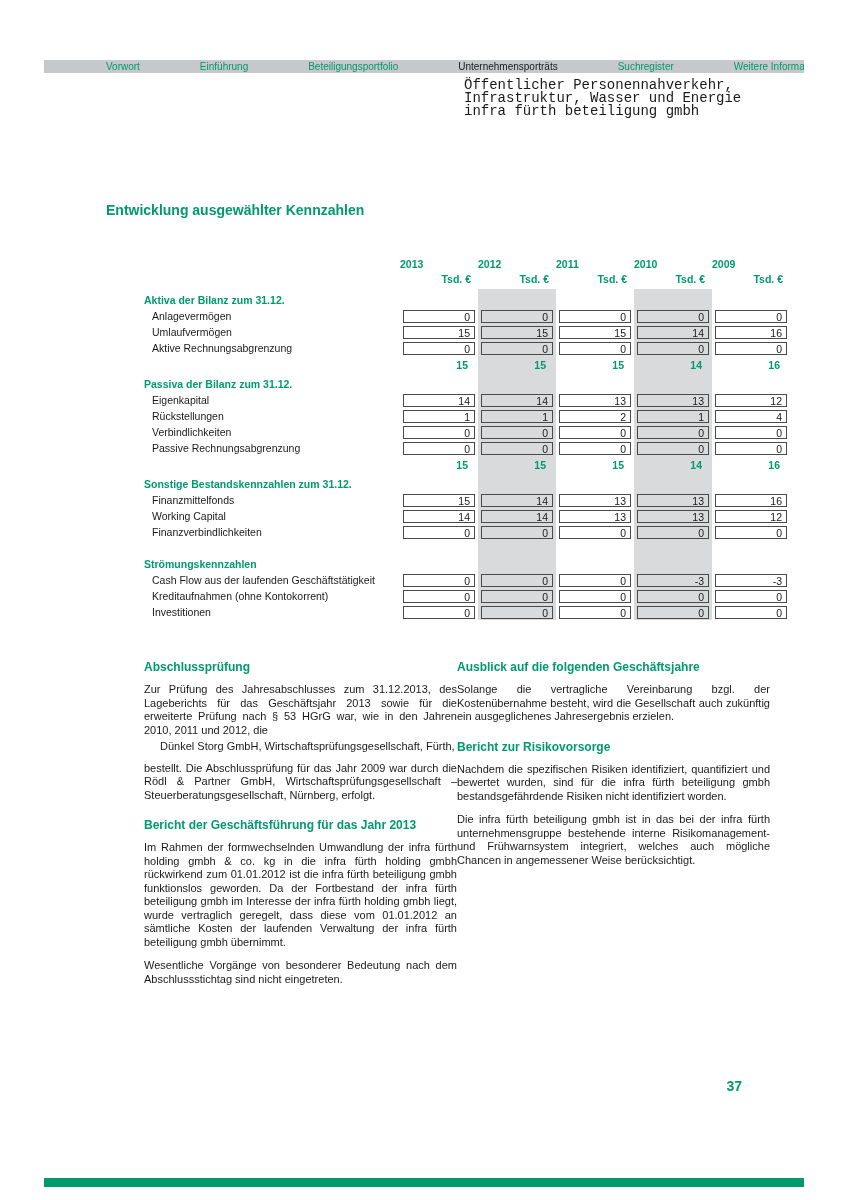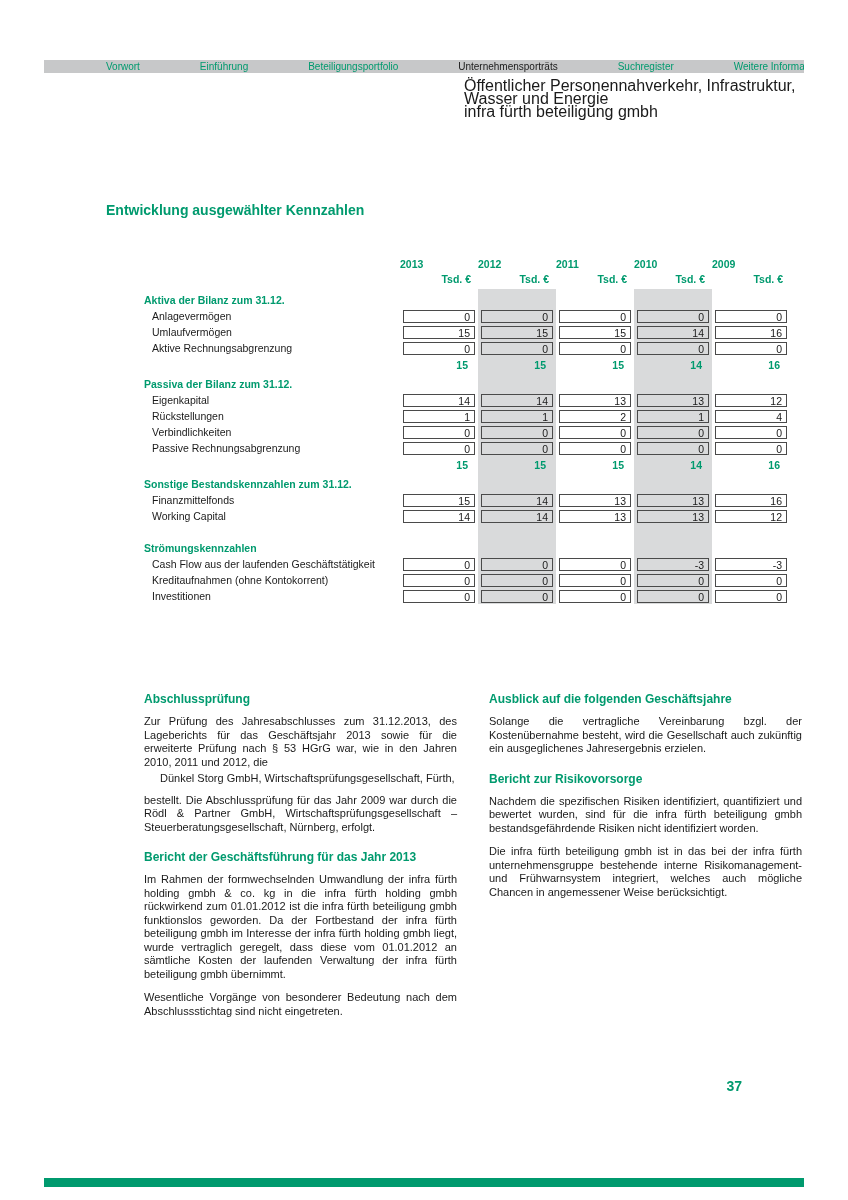--- a/index.html
+++ b/index.html
@@ -7,21 +7,21 @@
   body { font-family:"Liberation Sans","DejaVu Sans",sans-serif; color:#1a1a1a; }
   .page { position:relative; width:760px; height:1200px; margin:0 auto; background:#fff; overflow:hidden; }
 
   
   .navbar { position:absolute; left:0; top:60px; width:848px; height:13px; background:#c7c8c9;
             display:flex; align-items:center; justify-content:space-between; padding:0 60px 0 62px;
             font-size:10px; line-height:13px; }
   .navbar a { color:#009a6e; text-decoration:none; cursor:pointer; }
   .navbar a.active { color:#1a1a1a; }
 
-  .crumbs { position:absolute; left:420px; top:79px; font-size:16px; line-height:13px; color:#1a1a1a; }
+  .crumbs { position:absolute; left:420px; top:79px; font-size:14px; line-height:13px; color:#1a1a1a;font-family:Liberation Mono, monospace; }
 
   .h1 { position:absolute; left:62px; top:202px; font-size:14px; font-weight:bold; color:#009a6e; }
 
   
   .tablewrap { position:absolute; left:100px; top:256px; }
   table.ktable { border-collapse:collapse; table-layout:fixed; width:646px; font-size:10.5px; }
   col.c-lbl { width:256px; } col.c-val { width:78px; }
   .ktable td { vertical-align:middle; }
   tr.hd-year td { height:15px; text-align:left; color:#009a6e; font-weight:bold; padding-right:7px; }
   tr.hd-unit td { height:18px; text-align:right; color:#009a6e; font-weight:bold; padding-right:7px; vertical-align:top; padding-top:2px; }
@@ -30,21 +30,21 @@
   tr.r-group td.lbl { padding-left:0; color:#009a6e; font-weight:bold; }
   tr.r-item td { height:16px; }
   tr.r-total td { height:17px; }
   tr.r-spacer td { height:13px; }
   td.val { padding:1px 3px; }
   td.sh { background:#d9dadb; }
   .box { border:1px solid #4a4a4a; text-align:right; padding:0 4px; height:13px; line-height:12px; font-size:10.5px; }
   .tot { text-align:right; padding:0 7px 0 4px; color:#009a6e; font-weight:bold; }
 
   
-  .content { position:absolute; left:100px; top:692px; width:658px; display:flex; gap:32px; }
+  .content { position:absolute; left:100px; top:660px; width:658px; display:flex; }
   .colm { width:313px; }
   .sec { margin-bottom:16px; }
   .sec-h { color:#009a6e; font-weight:bold; font-size:12px; margin-bottom:9px; }
   .sec p { font-size:11px; line-height:13.5px; text-align:justify; margin-bottom:10px;margin-top:8px; }
   .sec p.tight { margin-bottom:2px; }
   .sec p.cite { margin:3px 0 3px 16px; text-align:left; }
 
   .pageno { position:absolute; right:62px; top:1078px; color:#009a6e; font-weight:bold; font-size:14px; }
   .footbar { position:absolute; left:0; top:1178px; width:848px; height:9px; background:#009a6e; }
 </style>
@@ -312,20 +312,38 @@
               <div class="box">14</div>
             </td>
         <td class="val">
               <div class="box">13</div>
             </td>
         <td class="val sh">
               <div class="box">13</div>
             </td>
         <td class="val">
               <div class="box">12</div>
+            </td>
+      </tr>
+      <tr class="r-item">
+        <td class="lbl">Finanzverbindlichkeiten</td>
+        <td class="val">
+              <div class="box">0</div>
+            </td>
+        <td class="val sh">
+              <div class="box">0</div>
+            </td>
+        <td class="val">
+              <div class="box">0</div>
+            </td>
+        <td class="val sh">
+              <div class="box">0</div>
+            </td>
+        <td class="val">
+              <div class="box">0</div>
             </td>
       </tr>
 
       <tr class="r-spacer">
         <td class="lbl"></td>
         <td class="val"></td>
             <td class="val sh"></td>
             <td class="val"></td>
             <td class="val sh"></td>
             <td class="val"></td>

